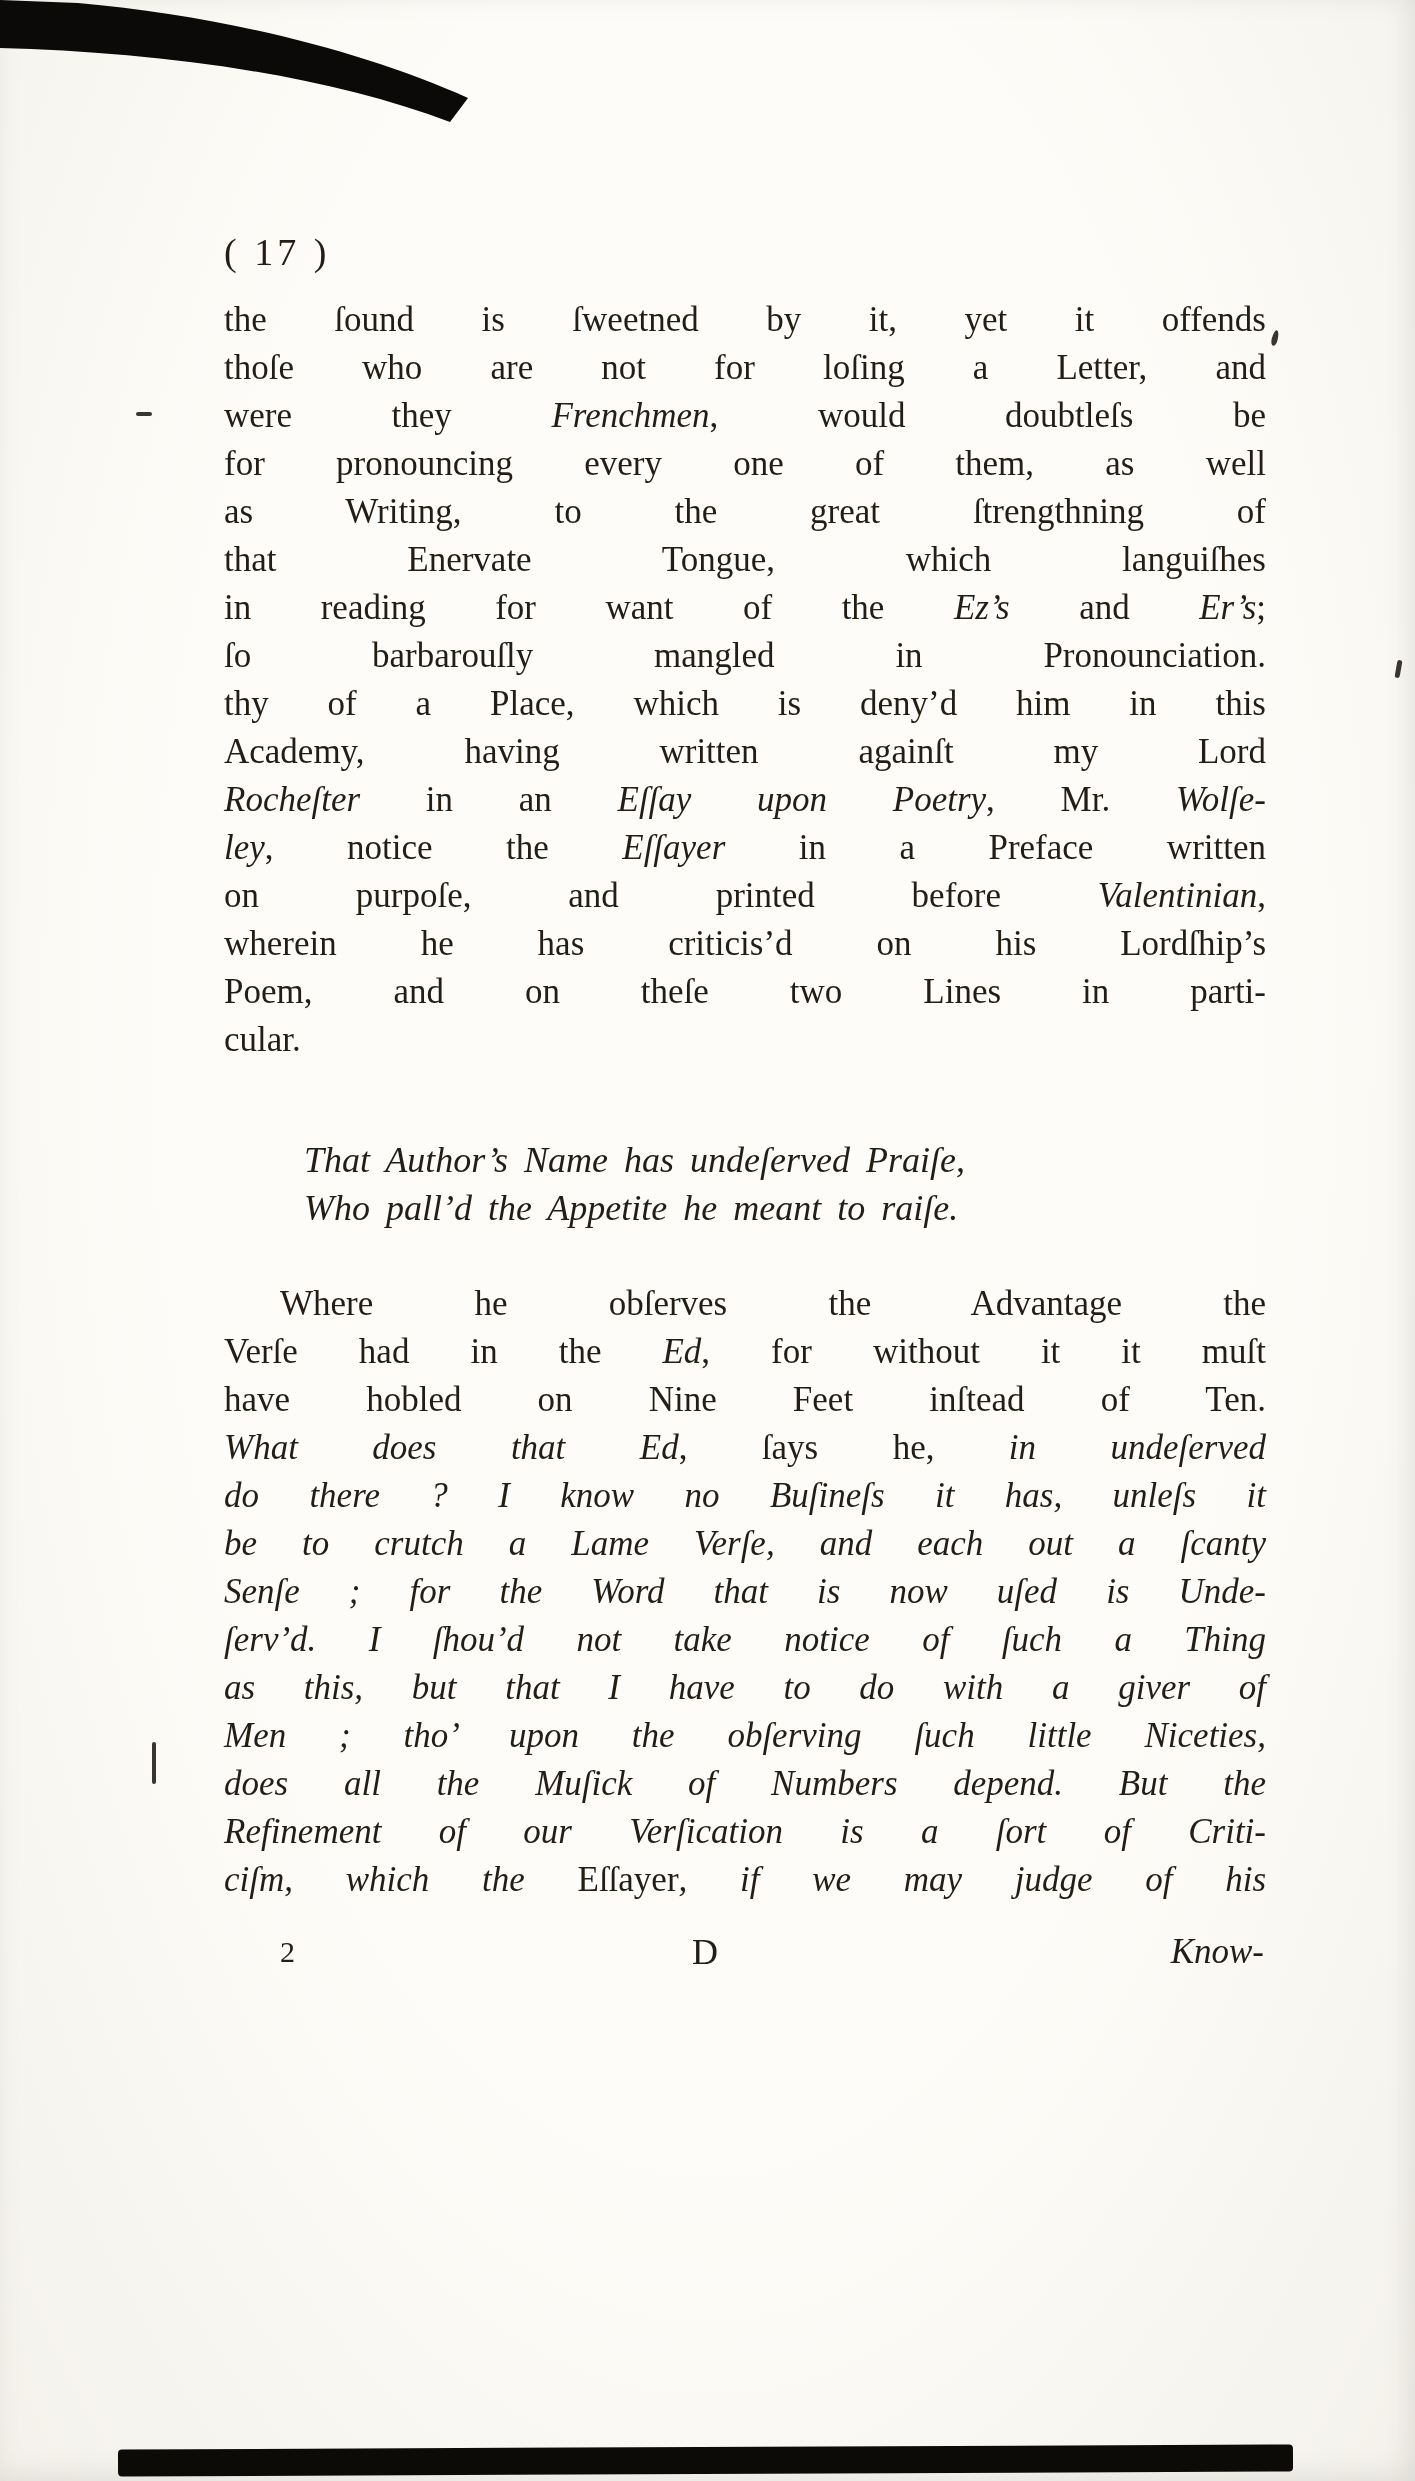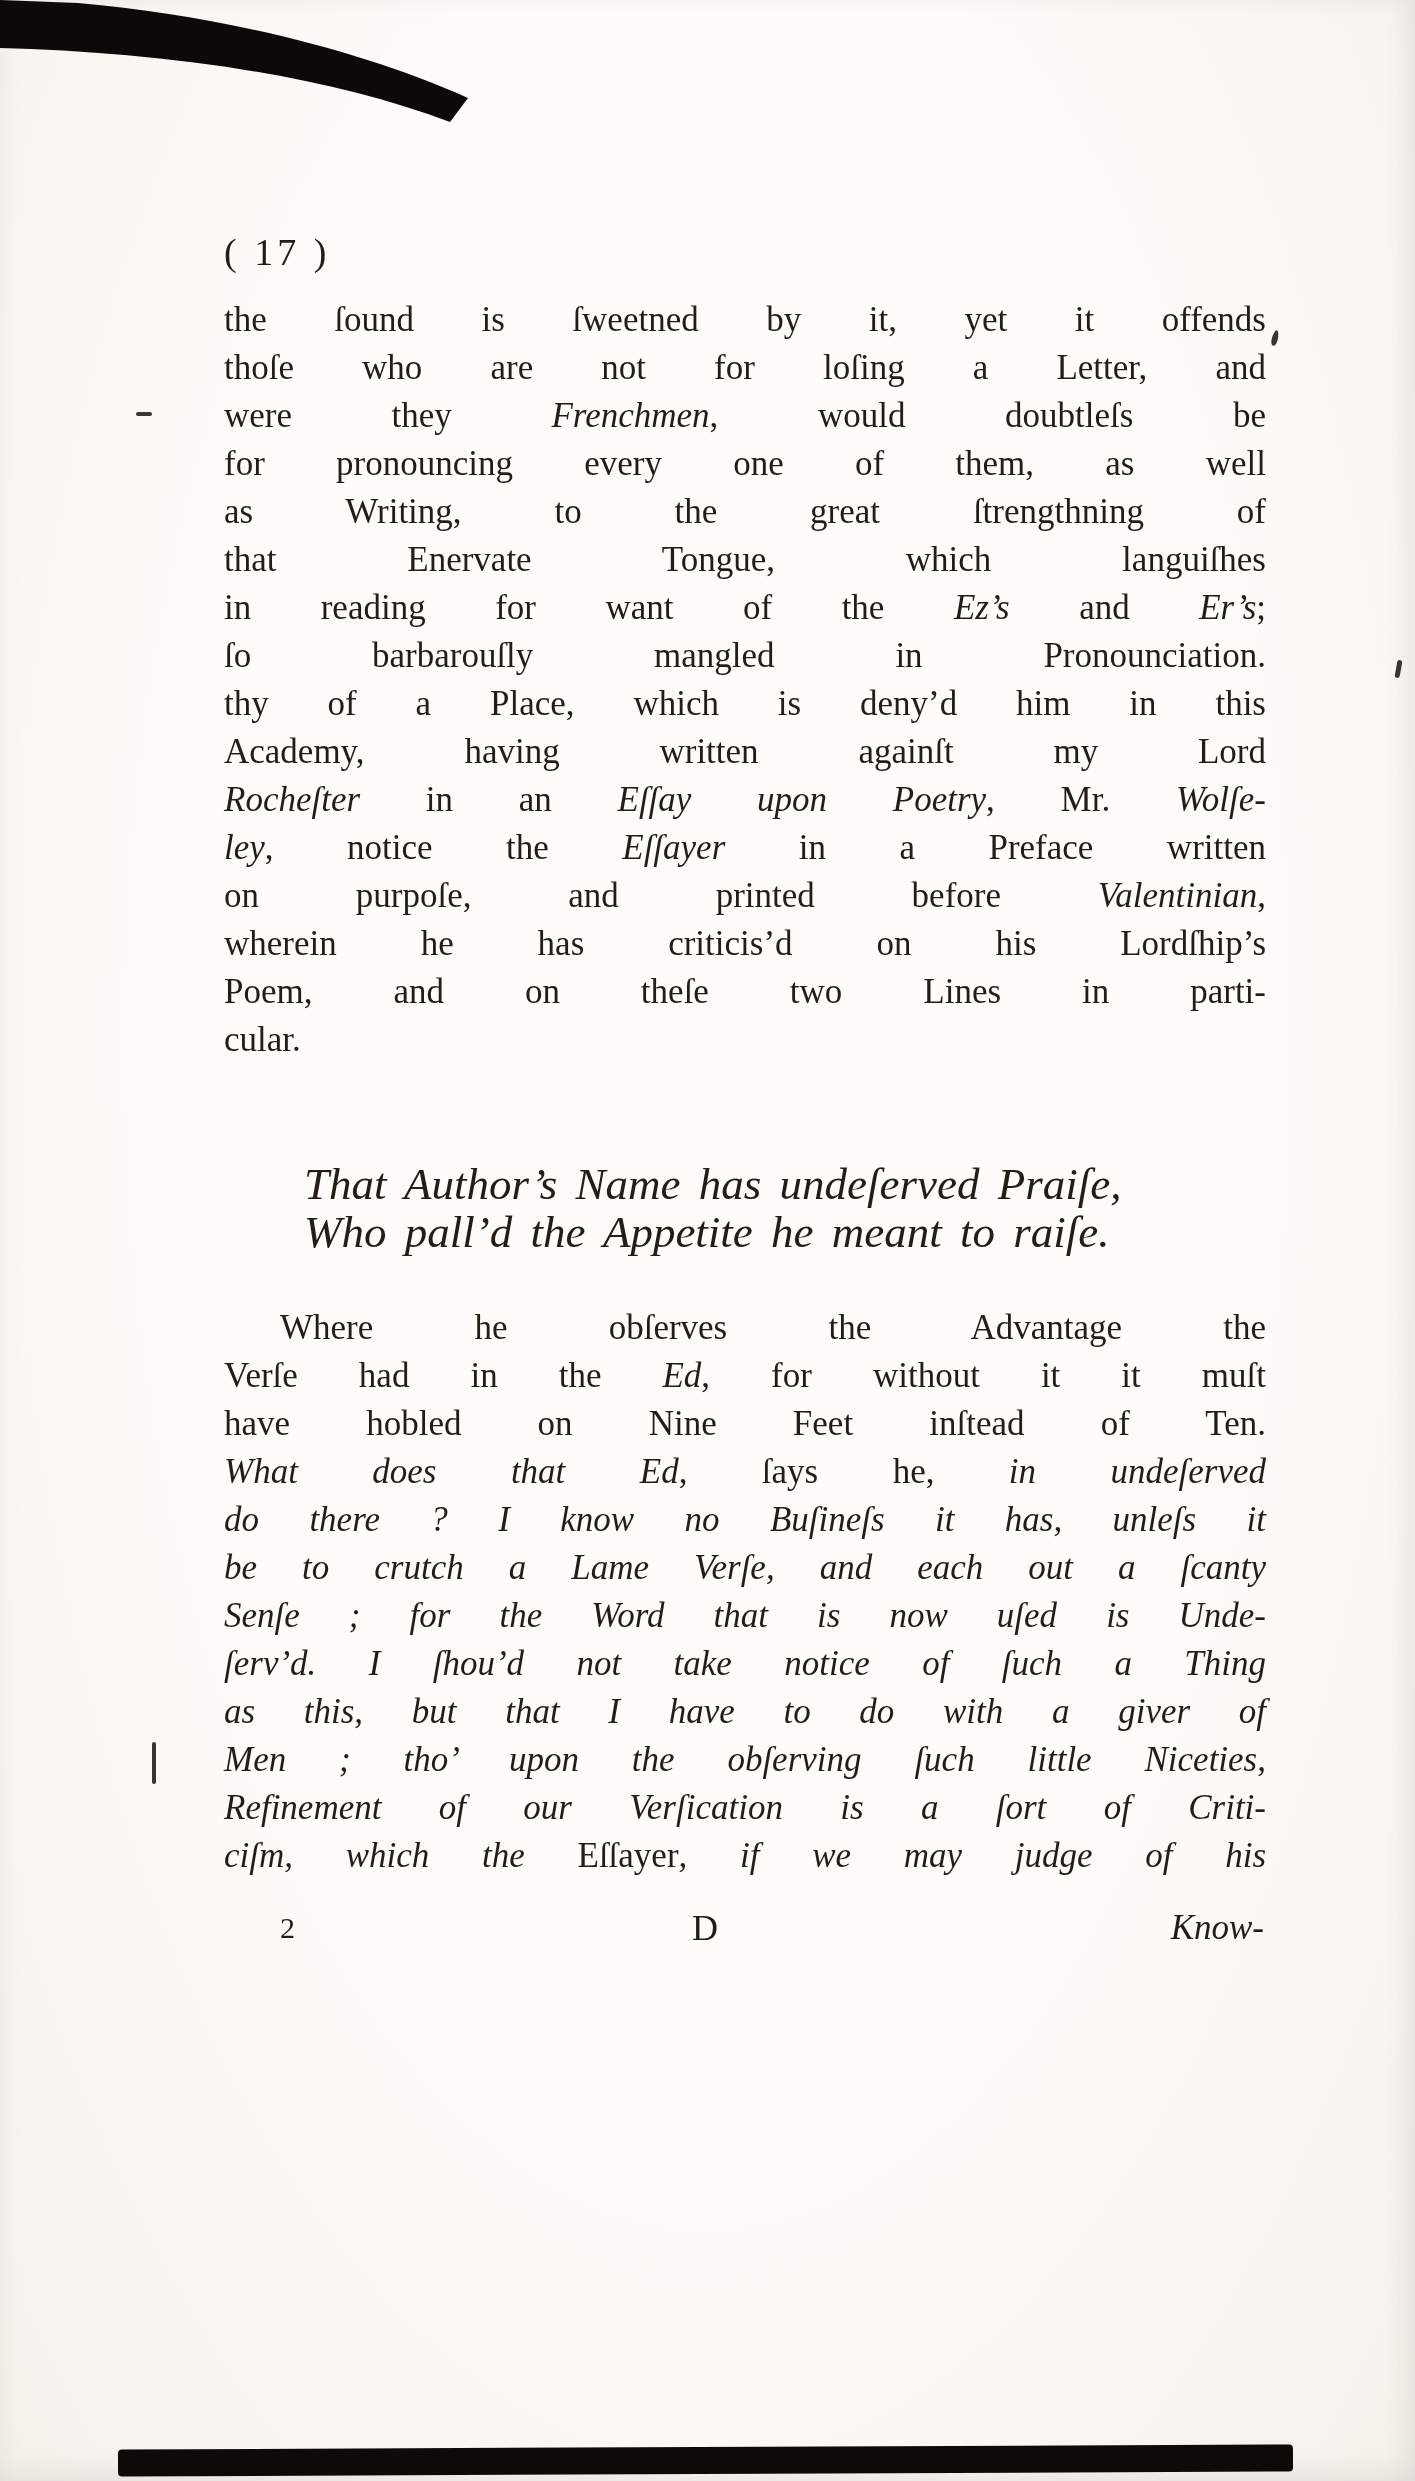--- a/index.html
+++ b/index.html
@@ -27,22 +27,22 @@
   .page-header {
     height: 50px; margin-bottom: 18px;
     text-align: left; padding-right: 330px;
     font-size: 38px; letter-spacing: 4px;
   }
   .line { height: 48px; }
   .fill { text-align: justify; text-align-last: justify; }
   .it { font-style: italic; }
   .indented { text-indent: 56px; }
   .verse {
-    margin-top: 96px; padding-left: 80px;
-    font-style: italic; font-size: 45px; word-spacing: 7px;
+    margin-top: 72px; padding-left: 80px;
+    font-style: italic; font-size: 36px; word-spacing: 7px;
   }
   .para2 { margin-top: 48px; }
   .footer-line { position: relative; height: 48px; margin-top: 24px; }
   .press-figure { position: absolute; left: 56px; font-size: 30px; }
   .signature { position: absolute; left: 468px; font-size: 36px; }
   .catchword { position: absolute; right: 2px; font-style: italic; }
   .mark { position: absolute; background: #3a352e; }
   .mark-dash   { left: 136px; top: 412px; width: 16px; height: 4px; border-radius: 2px; }
   .mark-quote-1{ left: 1272px; top: 330px; width: 6px; height: 16px; border-radius: 50%/60% 60% 40% 40%; transform: rotate(14deg); }
   .mark-quote-2{ left: 1396px; top: 660px; width: 5px; height: 18px; border-radius: 3px; transform: rotate(10deg); }
@@ -88,20 +88,21 @@
         <div class="line fill indented"><span>Where he obſerves the Advantage the</span></div>
         <div class="line fill"><span>Verſe had in the </span><span class="it">Ed</span><span>, for without it it muſt</span></div>
         <div class="line fill"><span>have hobled on Nine Feet inſtead of Ten.</span></div>
         <div class="line fill"><span class="it">What does that Ed</span><span>, ſays he, </span><span class="it">in undeſerved</span></div>
         <div class="line fill"><span class="it">do there ? I know no Buſineſs it has, unleſs it</span></div>
         <div class="line fill"><span class="it">be to crutch a Lame Verſe, and each out a ſcanty</span></div>
         <div class="line fill"><span class="it">Senſe ; for the Word that is now uſed is Unde-</span></div>
         <div class="line fill"><span class="it">ſerv’d. I ſhou’d not take notice of ſuch a Thing</span></div>
         <div class="line fill"><span class="it">as this, but that I have to do with a giver of</span></div>
         <div class="line fill"><span class="it">Men ; tho’ upon the obſerving ſuch little Niceties,</span></div>
+        <div class="line fill"><span class="it">does all the Muſick of Numbers depend. But the</span></div>
         <div class="line fill"><span class="it">Refinement of our Verſication is a ſort of Criti-</span></div>
         <div class="line fill"><span class="it">ciſm, which the </span><span>Eſſayer</span><span class="it">, if we may judge of his</span></div>
       </div>
 
     <div class="footer-line">
       <span class="press-figure">2</span>
       <span class="signature">D</span>
       <span class="catchword">Know-</span>
     </div>
   </div>

